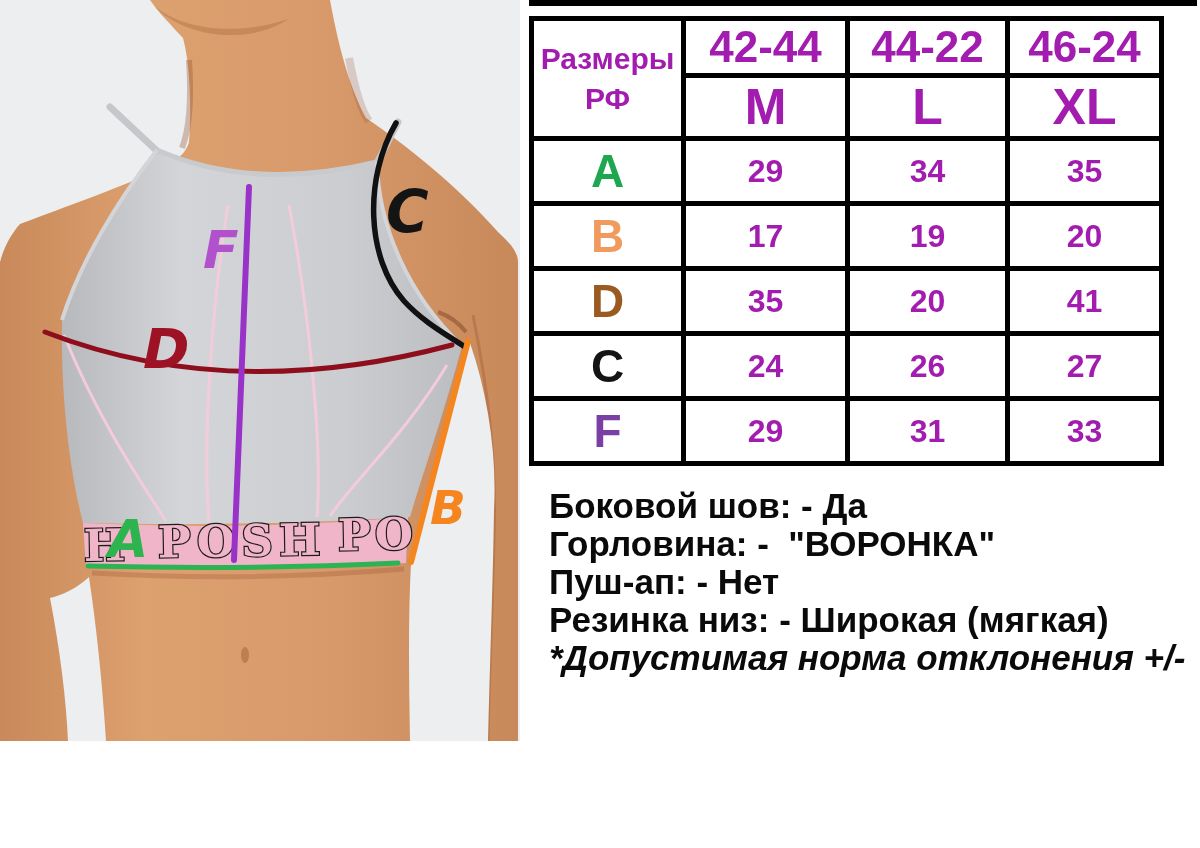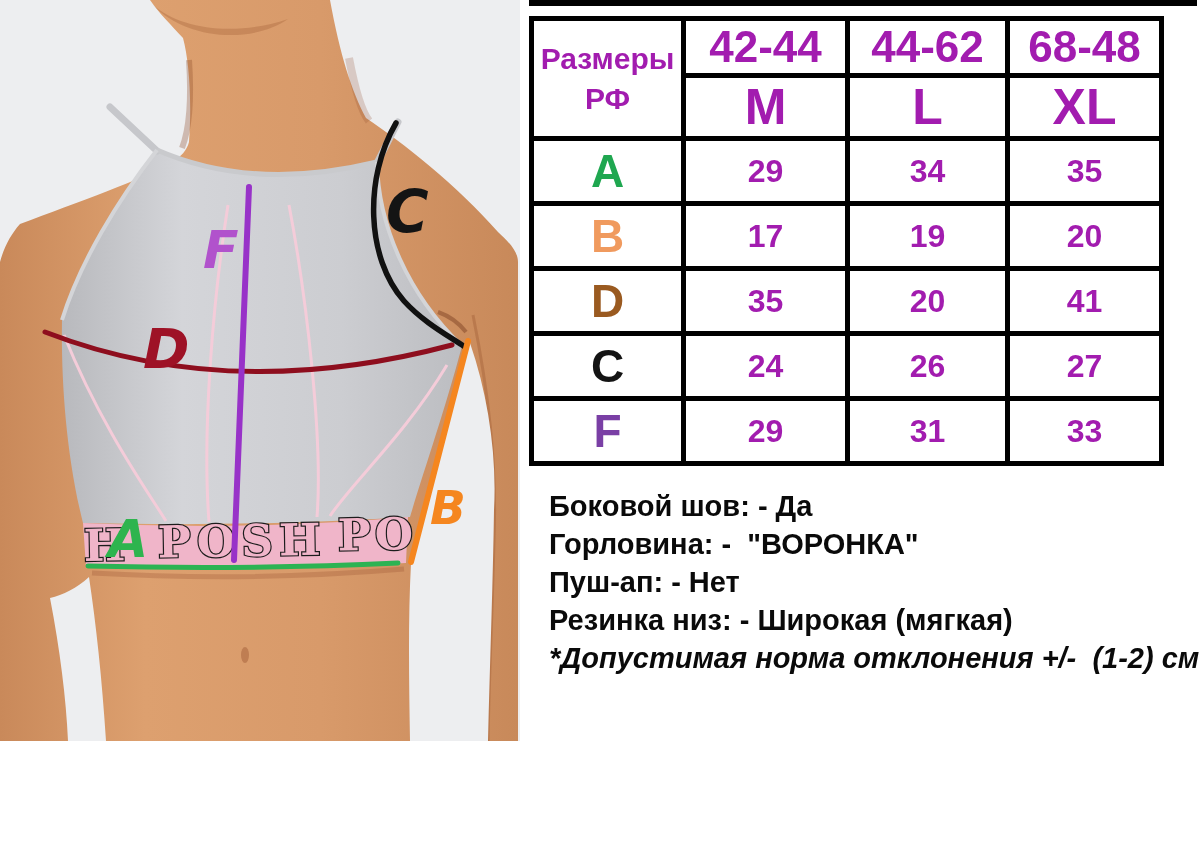--- a/index.html
+++ b/index.html
@@ -17,21 +17,21 @@
     border:5px solid #000;background:#fff;text-align:center;vertical-align:middle;
     font-weight:bold;color:#a21caf;padding:0;overflow:hidden;
   }
   .corner-cell{font-size:30px;line-height:40px;}
   .size-hdr{font-size:44px;height:52px;margin-top:48px;}
   .intl-hdr{font-size:50px;height:57px;}
   .row-label{font-size:46px;text-align:left;padding-left:10px;height:60px;}
   .val{font-size:32px;}
   .details{
     position:absolute;left:549px;top:487px;width:645px;
-    font-size:29px;font-weight:bold;color:#0a0a0a;
+    font-size:35px;font-weight:bold;color:#0a0a0a;
   }
   .details .line{line-height:38px;white-space:pre;}
   .details .note{line-height:38px;white-space:pre;font-style:italic;}
 </style>
 </head>
 <body>
 
 <svg class="photo" width="530" height="848" viewBox="0 0 530 848" xmlns="http://www.w3.org/2000/svg">
   <defs>
     <linearGradient id="skinG" x1="0" y1="0" x2="1" y2="0">
@@ -134,22 +134,22 @@
       <col style="width:160px">
       <col style="width:154px">
     </colgroup>
   <tbody>
     <tr>
       <td rowspan="2" class="corner-cell">
         <div>Размеры</div>
         <div>РФ</div>
       </td>
       <td class="size-hdr">42-44</td>
-      <td class="size-hdr">44-62</td>
-      <td class="size-hdr">68-48</td>
+      <td class="size-hdr">44-22</td>
+      <td class="size-hdr">46-24</td>
     </tr>
     <tr>
       <td class="intl-hdr">M</td>
       <td class="intl-hdr">L</td>
       <td class="intl-hdr">XL</td>
     </tr>
     <tr>
       <td class="row-label" style="color: rgb(31, 167, 80);">A</td>
       <td class="val">29</td>
       <td class="val">34</td>

